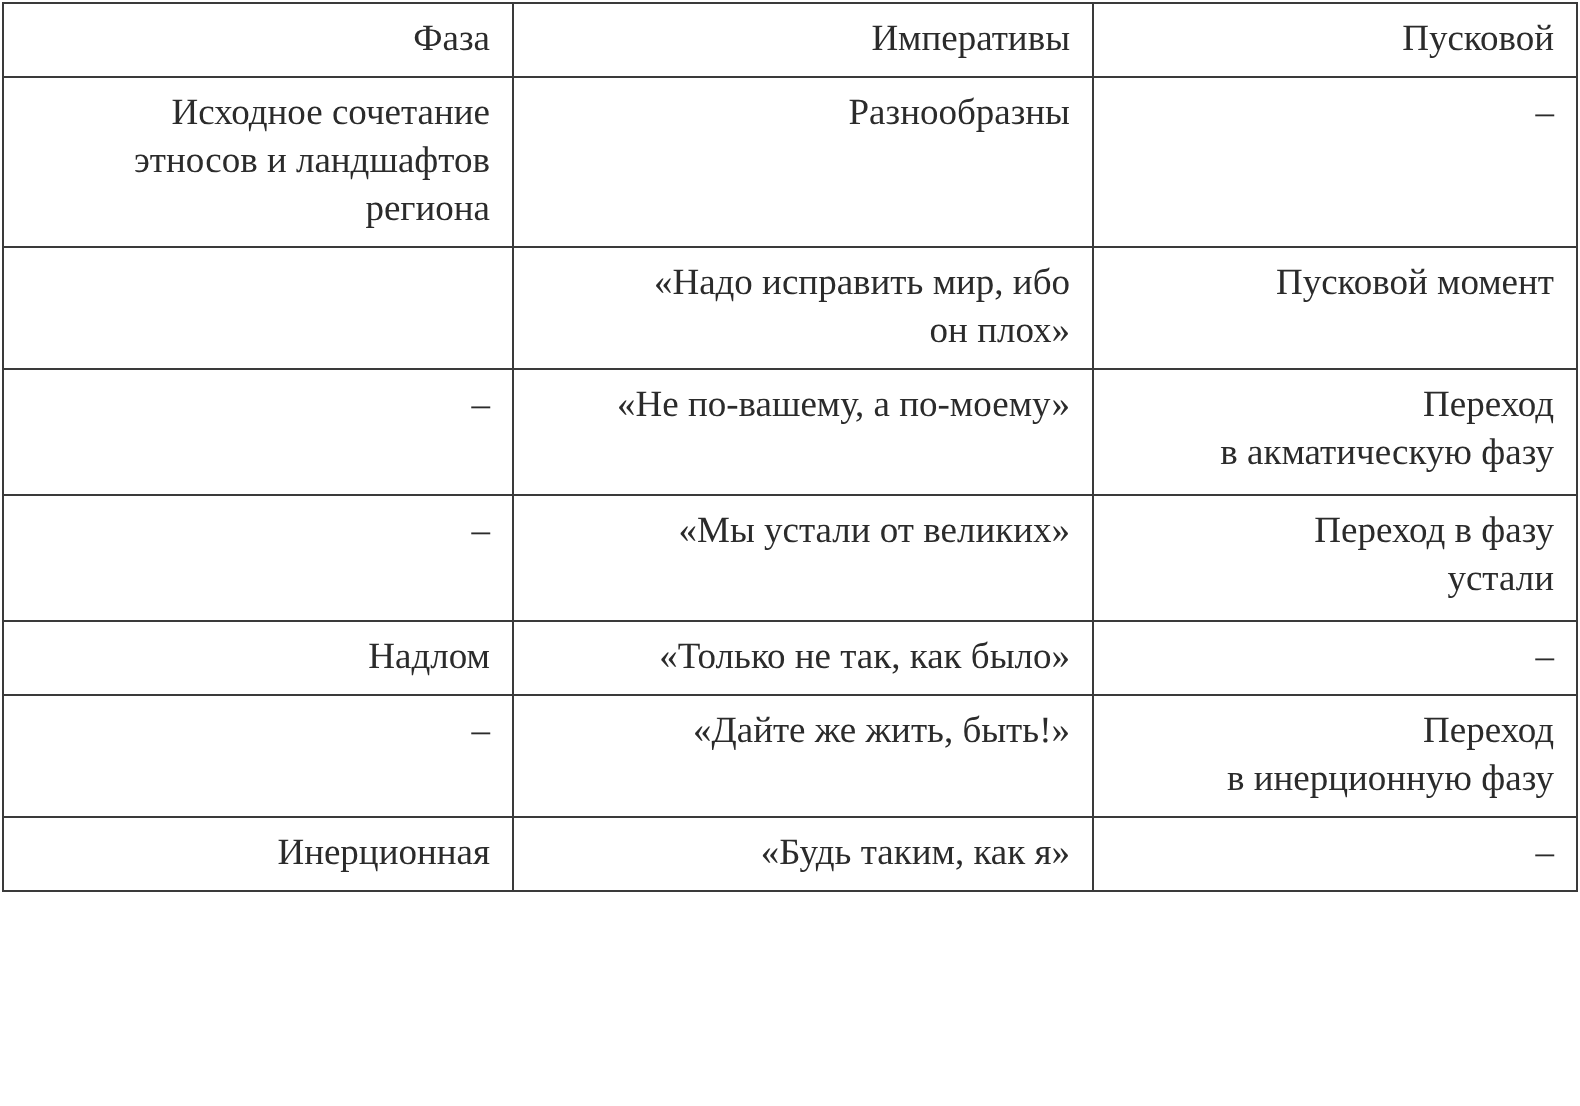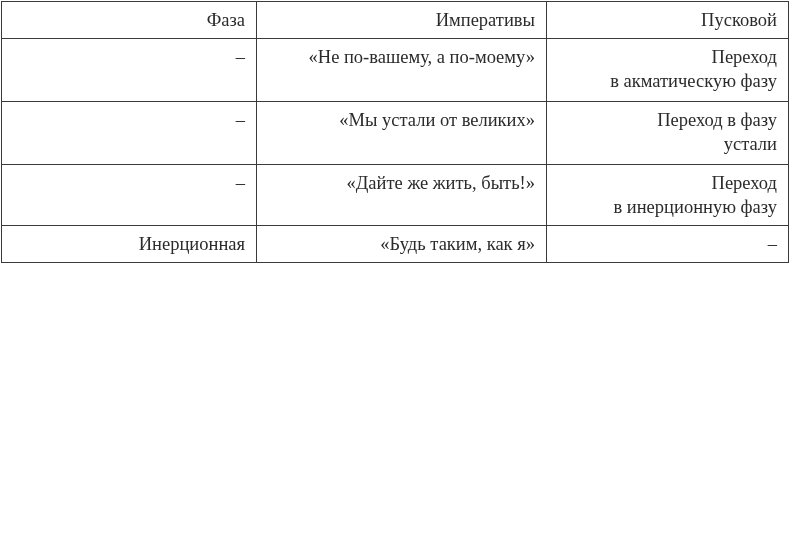--- a/index.html
+++ b/index.html
@@ -59,31 +59,49 @@
       <col class="c3">
   </colgroup>
   <thead>
     <tr class="r-head">
       <th>Фаза</th>
       <th>Императивы</th>
       <th>Пусковой</th>
     </tr>
   </thead>
   <tbody>
+    <tr class="r1">
+      <td>Исходное сочетание
+этносов и ландшафтов
+региона</td>
+      <td>Разнообразны</td>
+      <td>–</td>
+    </tr>
+    <tr class="r2">
+      <td></td>
+      <td>«Надо исправить мир, ибо
+он плох»</td>
+      <td>Пусковой момент</td>
+    </tr>
     <tr class="r4">
       <td>–</td>
       <td>«Не по-вашему, а по-моему»</td>
       <td>Переход
 в акматическую фазу</td>
     </tr>
     <tr class="r6">
       <td>–</td>
       <td>«Мы устали от великих»</td>
       <td>Переход в фазу
 устали</td>
+    </tr>
+    <tr class="r7">
+      <td>Надлом</td>
+      <td>«Только не так, как было»</td>
+      <td>–</td>
     </tr>
     <tr class="r8">
       <td>–</td>
       <td>«Дайте же жить, быть!»</td>
       <td>Переход
 в инерционную фазу</td>
     </tr>
     <tr class="r9">
       <td>Инерционная</td>
       <td>«Будь таким, как я»</td>

